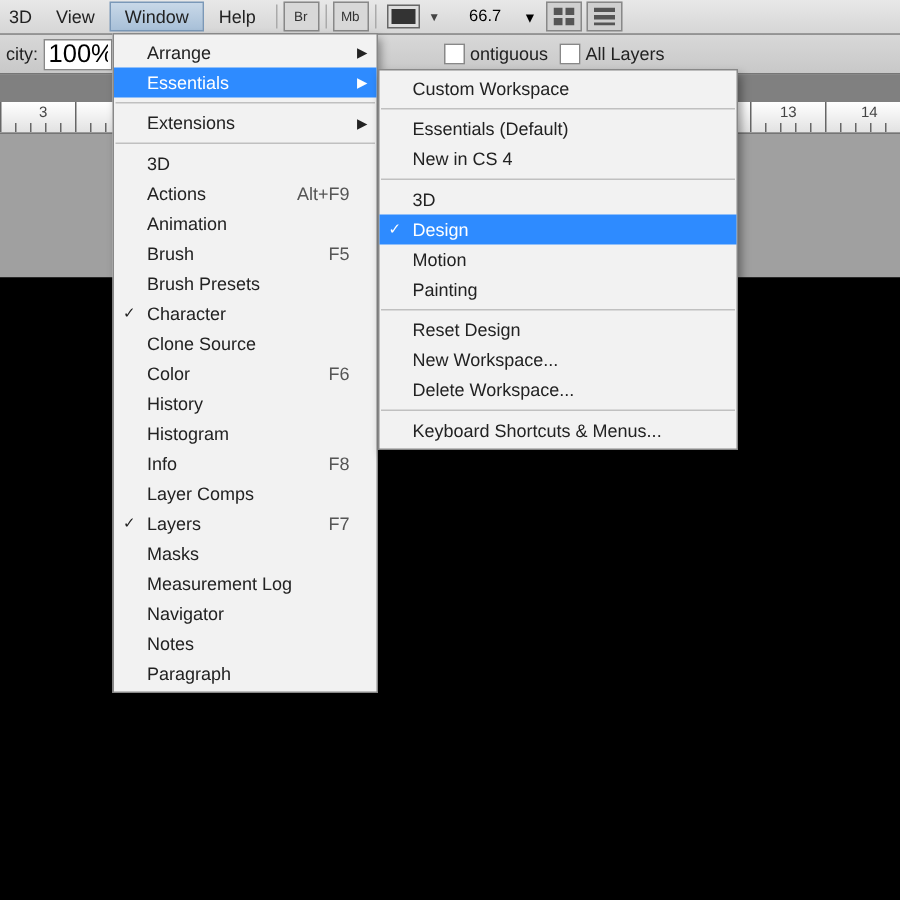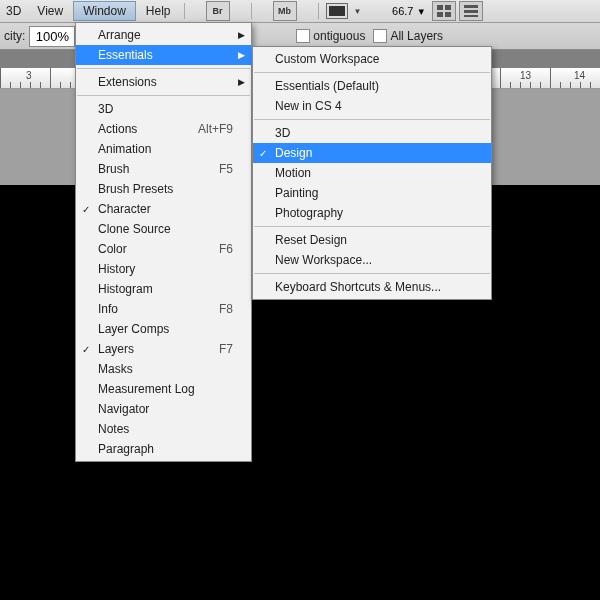--- a/index.html
+++ b/index.html
@@ -1,41 +1,41 @@
 <!DOCTYPE html>
 <html><head>
 <meta charset="utf-8">
 <style>
 html,body{margin:0;padding:0;font-family:Tahoma,Arial,sans-serif;font-size:12px;background:#000;width:600px;height:600px;overflow:hidden}
 .menubar{height:22px;background:linear-gradient(#e8e8e8,#d6d6d6);display:flex;align-items:center;padding:0 0;border-bottom:1px solid #999}
 .menubar .mitem{padding:3px 10px;cursor:default;color:#222}
 .menubar .mitem.small{padding:3px 6px}
 .menubar .mitem.hl{background:linear-gradient(#c8d8e8,#a8c0d8);border:1px solid #7a98b8;padding:2px 9px}
 .menubar .sep{width:1px;height:16px;background:#aaa;margin:0 3px}
-.iconbtn{display:inline-flex;align-items:center;justify-content:center;width:22px;height:18px;border:1px solid #888;background:#d8d8d8;font-size:9px;font-weight:bold;color:#333;margin:0 18px}
+.iconbtn{display:inline-flex;align-items:center;justify-content:center;width:22px;height:18px;border:1px solid #888;background:#d8d8d8;font-size:9px;font-weight:normal;color:#333;margin:0 1px}
 .optbar{height:26px;background:linear-gradient(#d8d8d8,#c8c8c8);border-bottom:1px solid #888;display:flex;align-items:center;padding:0 4px;color:#222}
 .optlabel{margin-right:4px}
-.optinput{width:40px;height:17px;border:1px solid #888;background:#fff;font-size:13px;text-align:center}
+.optinput{width:40px;height:17px;border:1px solid #888;background:#fff;font-size:17px;text-align:left}
 .optsl{width:10px;height:17px;border:1px solid #888;border-left:none;background:#d8d8d8;display:inline-flex;align-items:center;justify-content:center;font-size:7px;color:#333}
 .cb{width:12px;height:12px;border:1px solid #888;background:#fff;display:inline-block;margin-right:3px;vertical-align:middle}
 .rulerbar{height:20px;background:linear-gradient(#fff,#e2e2e2);border-bottom:1px solid #999;position:relative;overflow:hidden}
 .rulerbar .tick{position:absolute;top:0;height:20px;border-left:1px solid #666}
 .rulerbar .tick.small{height:6px;top:14px}
 .rulerbar .lbl{position:absolute;top:2px;font-size:10px;color:#444}
 .graystrip{height:96px;background:#a0a0a0}
 .canvas{background:#000;height:500px}
 .menu{position:absolute;background:#f2f2f2;border:1px solid #888;box-shadow:2px 3px 6px rgba(0,0,0,0.4);padding:2px 0}
 .menu .row{display:flex;align-items:center;height:20px;padding:0 18px 0 22px;color:#222;position:relative}
 .menu .row.hl{background:#2e8bff;color:#fff}
 .menu .row .chk{position:absolute;left:6px;font-size:10px}
 .menu .row .arrow{position:absolute;right:6px;font-size:9px}
 .menu .row .sc{margin-left:auto;color:#555;padding-left:24px}
 .menu .msep{height:1px;background:#c0c0c0;margin:3px 1px}
 .zoom{display:flex;align-items:center;margin-left:6px}
-.zoominput{width:44px;height:16px;font-size:11px;border:none;background:transparent;text-align:right}
+.zoominput{width:44px;height:16px;font-size:11px;border:none;background:transparent;text-align:center}
 .tri{font-size:8px;margin-left:2px;color:#444}
 .docicon{width:20px;height:14px;border:1px solid #666;background:#ddd;display:inline-flex;align-items:center;justify-content:center;margin:0 4px}
 .docicon .mini{width:16px;height:10px;background:#333}
 .align{display:flex;gap:3px;margin-left:8px}
 .ab{width:22px;height:18px;border:1px solid #888;background:#d0d0d0;display:flex;align-items:center;justify-content:center}
 .ab svg{display:block}
 </style>
 </head>
 <body>
 
@@ -254,27 +254,27 @@
     <div class="row hl">
       <span class="chk">✓</span>
       <span>Design</span>
     </div>
     <div class="row">
       <span>Motion</span>
     </div>
     <div class="row">
       <span>Painting</span>
     </div>
-    <div class="row">
-      <span>Photography</span>
-    </div>
     <div class="msep"></div>
     <div class="row">
       <span>Reset Design</span>
     </div>
     <div class="row">
       <span>New Workspace...</span>
     </div>
+    <div class="row">
+      <span>Delete Workspace...</span>
+    </div>
     <div class="msep"></div>
     <div class="row">
       <span>Keyboard Shortcuts &amp; Menus...</span>
     </div>
   </div>
 
 </body></html>

